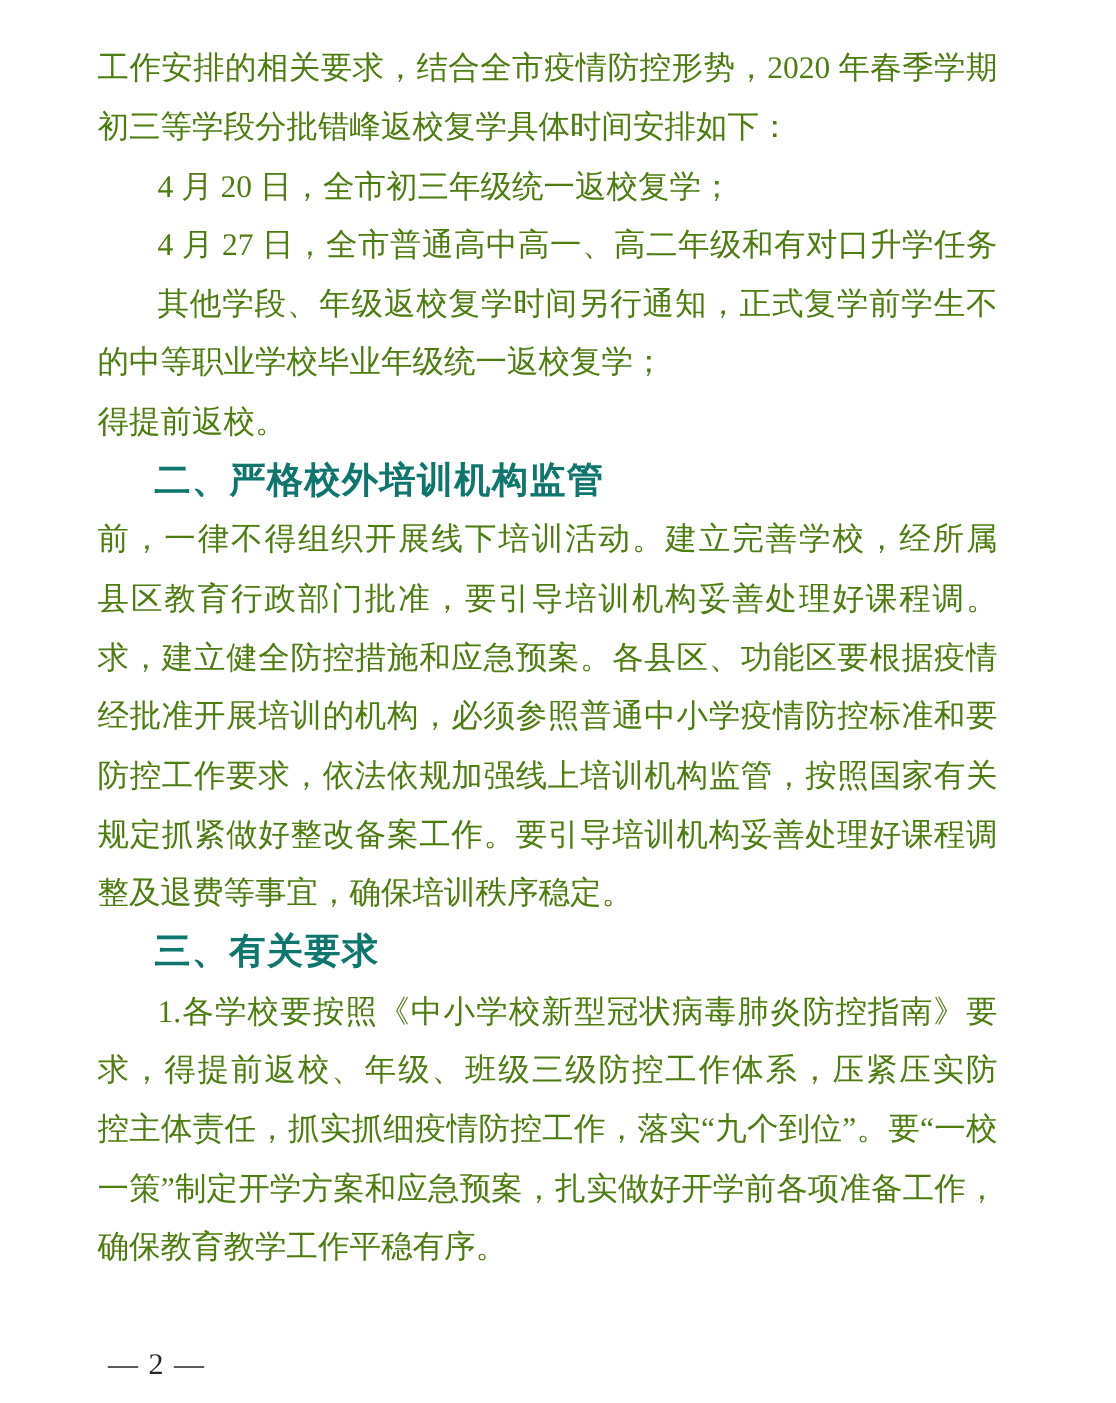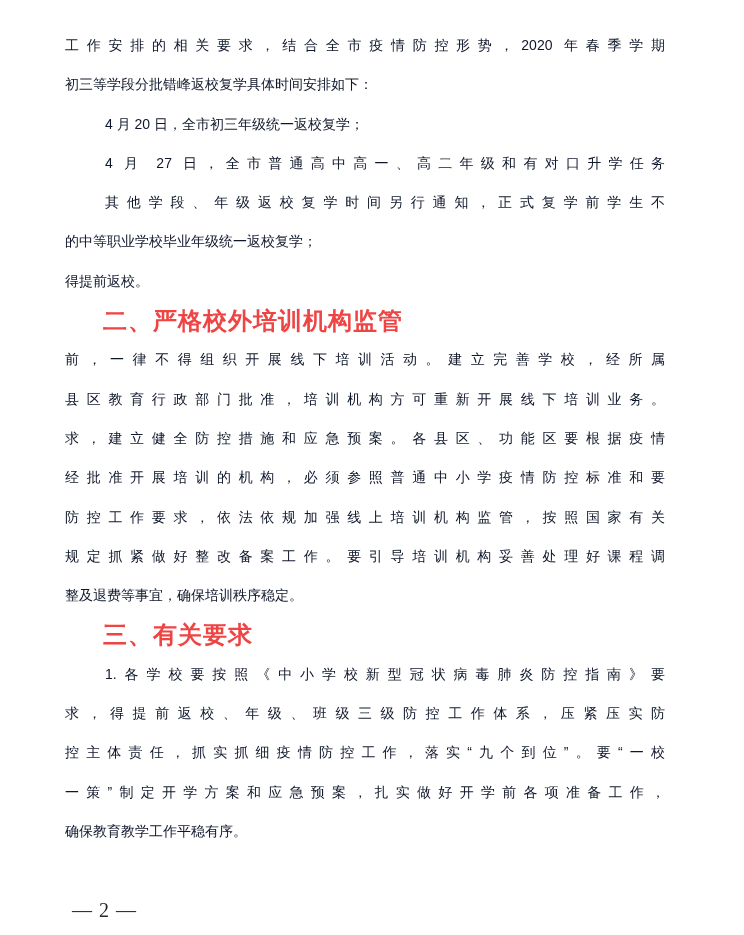--- a/index.html
+++ b/index.html
@@ -16,39 +16,39 @@
   }
   .content {
     position: absolute;
     left: 65px;
     top: 26px;
     width: 600px;
   }
   .l {
     height: 39.3px;
     line-height: 39.3px;
-    font-size: 14px;
-    color: #0f172a;
-    font-family: Liberation Sans, sans-serif;
+    font-size: 21px;
+    color: #4d7c0f;
+    font-family: Liberation Serif, serif;
     overflow: hidden;
     white-space: nowrap;
   }
   .j {
     white-space: normal;
     text-align: justify;
     text-align-last: justify;
   }
   .ind {
     text-indent: 40px;
   }
   .h {
     font-family: "Liberation Sans", "DejaVu Sans", sans-serif;
     font-weight: 700;
     font-size: 24px;
-    color: #ef4444;
+    color: #0f766e;
     text-indent: 38px;
     letter-spacing: 1px;
   }
   .footer {
     position: absolute;
     left: 72px;
     top: 897px;
     font-size: 20px;
     line-height: 26px;
     color: #262626;
@@ -63,21 +63,21 @@
   <div class="content">
     <div class="l j">工作安排的相关要求，结合全市疫情防控形势，2020 年春季学期</div>
     <div class="l">初三等学段分批错峰返校复学具体时间安排如下：</div>
     <div class="l ind">4 月 20 日，全市初三年级统一返校复学；</div>
     <div class="l ind j">4 月 27 日，全市普通高中高一、高二年级和有对口升学任务</div>
     <div class="l ind j">其他学段、年级返校复学时间另行通知，正式复学前学生不</div>
     <div class="l">的中等职业学校毕业年级统一返校复学；</div>
     <div class="l">得提前返校。</div>
     <div class="l h">二、严格校外培训机构监管</div>
     <div class="l j">前，一律不得组织开展线下培训活动。建立完善学校，经所属</div>
-    <div class="l j">县区教育行政部门批准，培训机构方可重新开展线下培训业务。</div>
+    <div class="l j">县区教育行政部门批准，要引导培训机构妥善处理好课程调。</div>
     <div class="l j">求，建立健全防控措施和应急预案。各县区、功能区要根据疫情</div>
     <div class="l j">经批准开展培训的机构，必须参照普通中小学疫情防控标准和要</div>
     <div class="l j">防控工作要求，依法依规加强线上培训机构监管，按照国家有关</div>
     <div class="l j">规定抓紧做好整改备案工作。要引导培训机构妥善处理好课程调</div>
     <div class="l">整及退费等事宜，确保培训秩序稳定。</div>
     <div class="l h">三、有关要求</div>
     <div class="l ind j">1.各学校要按照《中小学校新型冠状病毒肺炎防控指南》要</div>
     <div class="l j">求，得提前返校、年级、班级三级防控工作体系，压紧压实防</div>
     <div class="l j">控主体责任，抓实抓细疫情防控工作，落实“九个到位”。要“一校</div>
     <div class="l j">一策”制定开学方案和应急预案，扎实做好开学前各项准备工作，</div>

